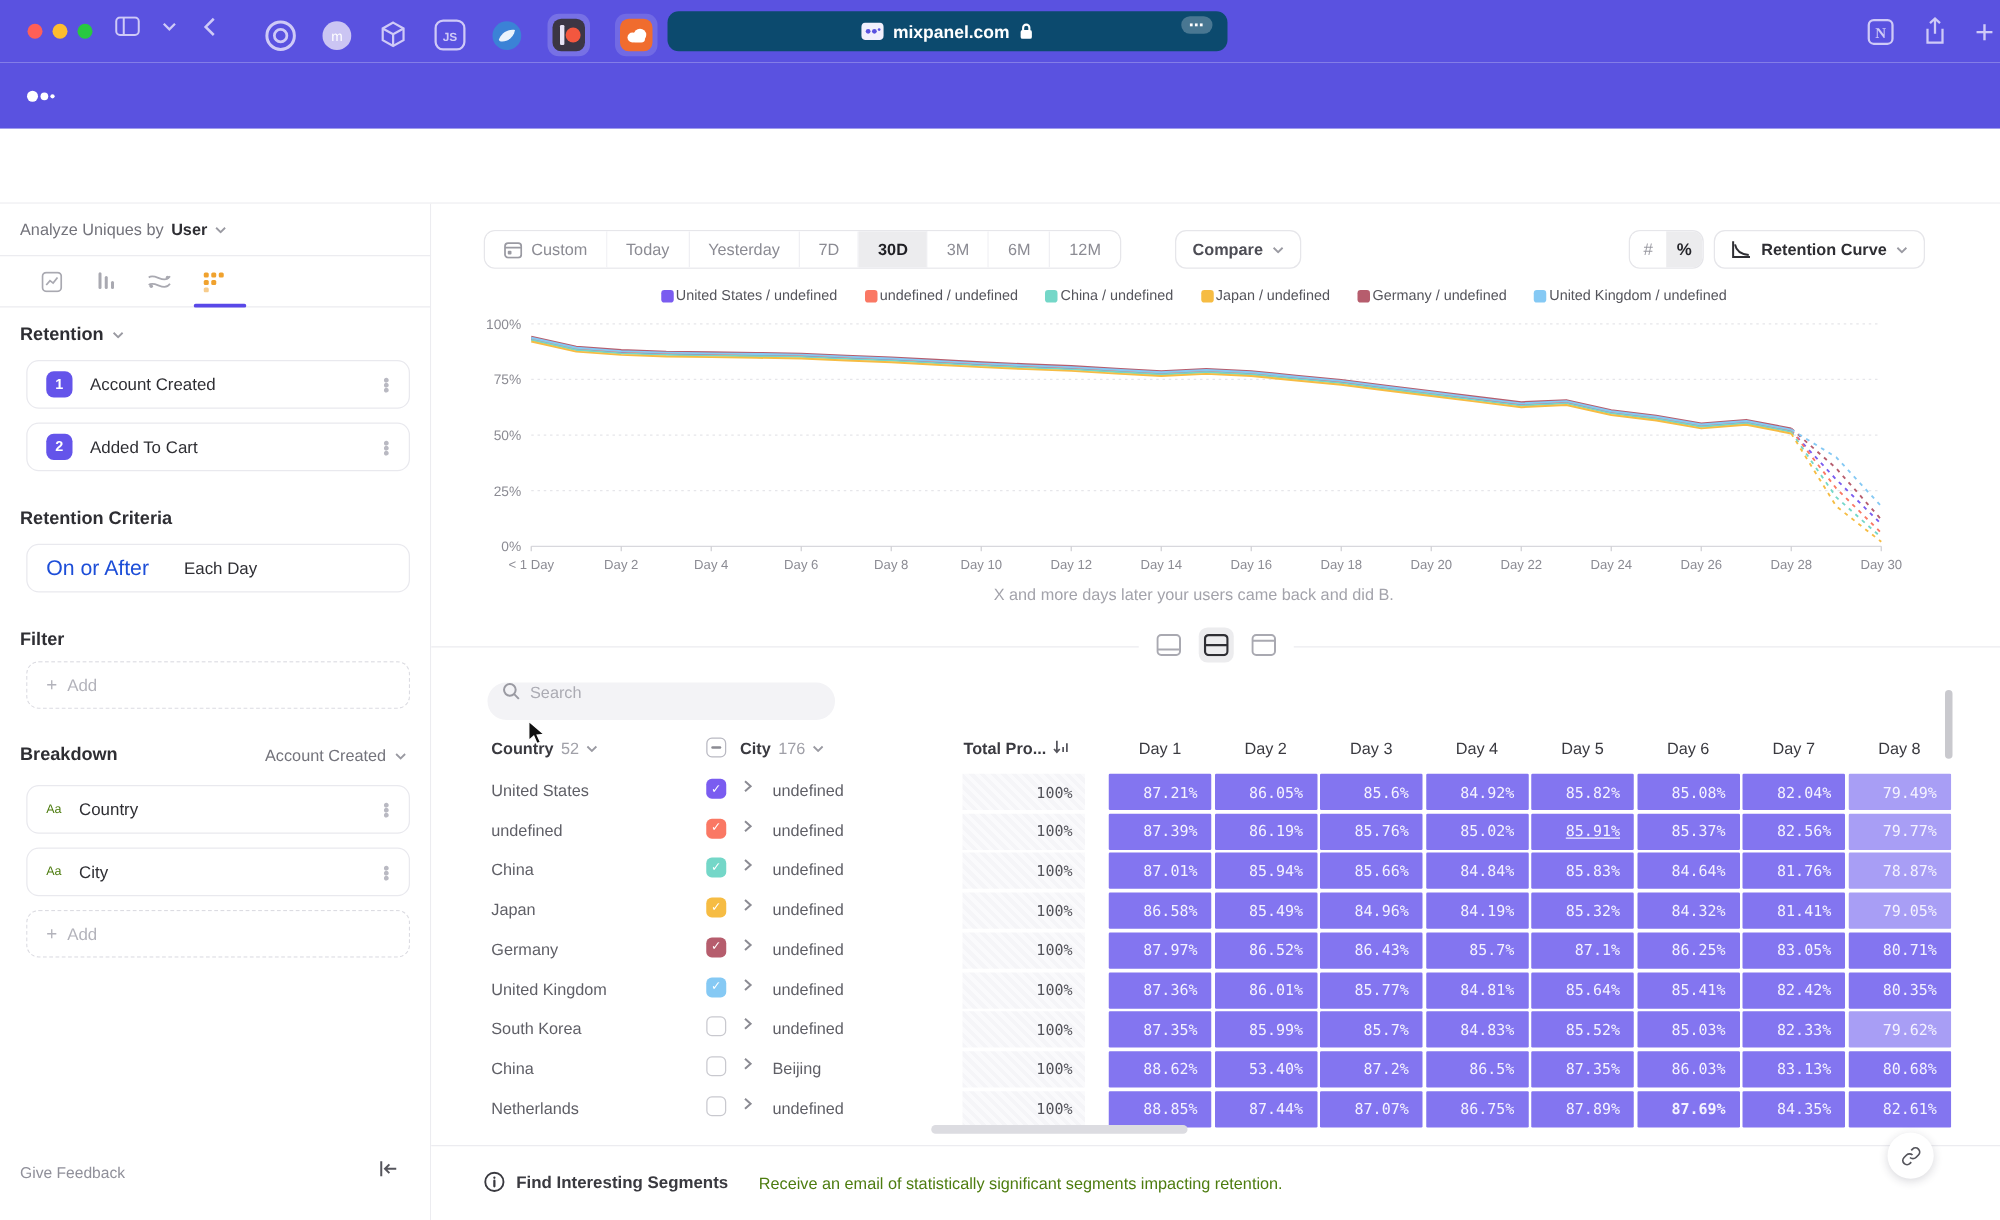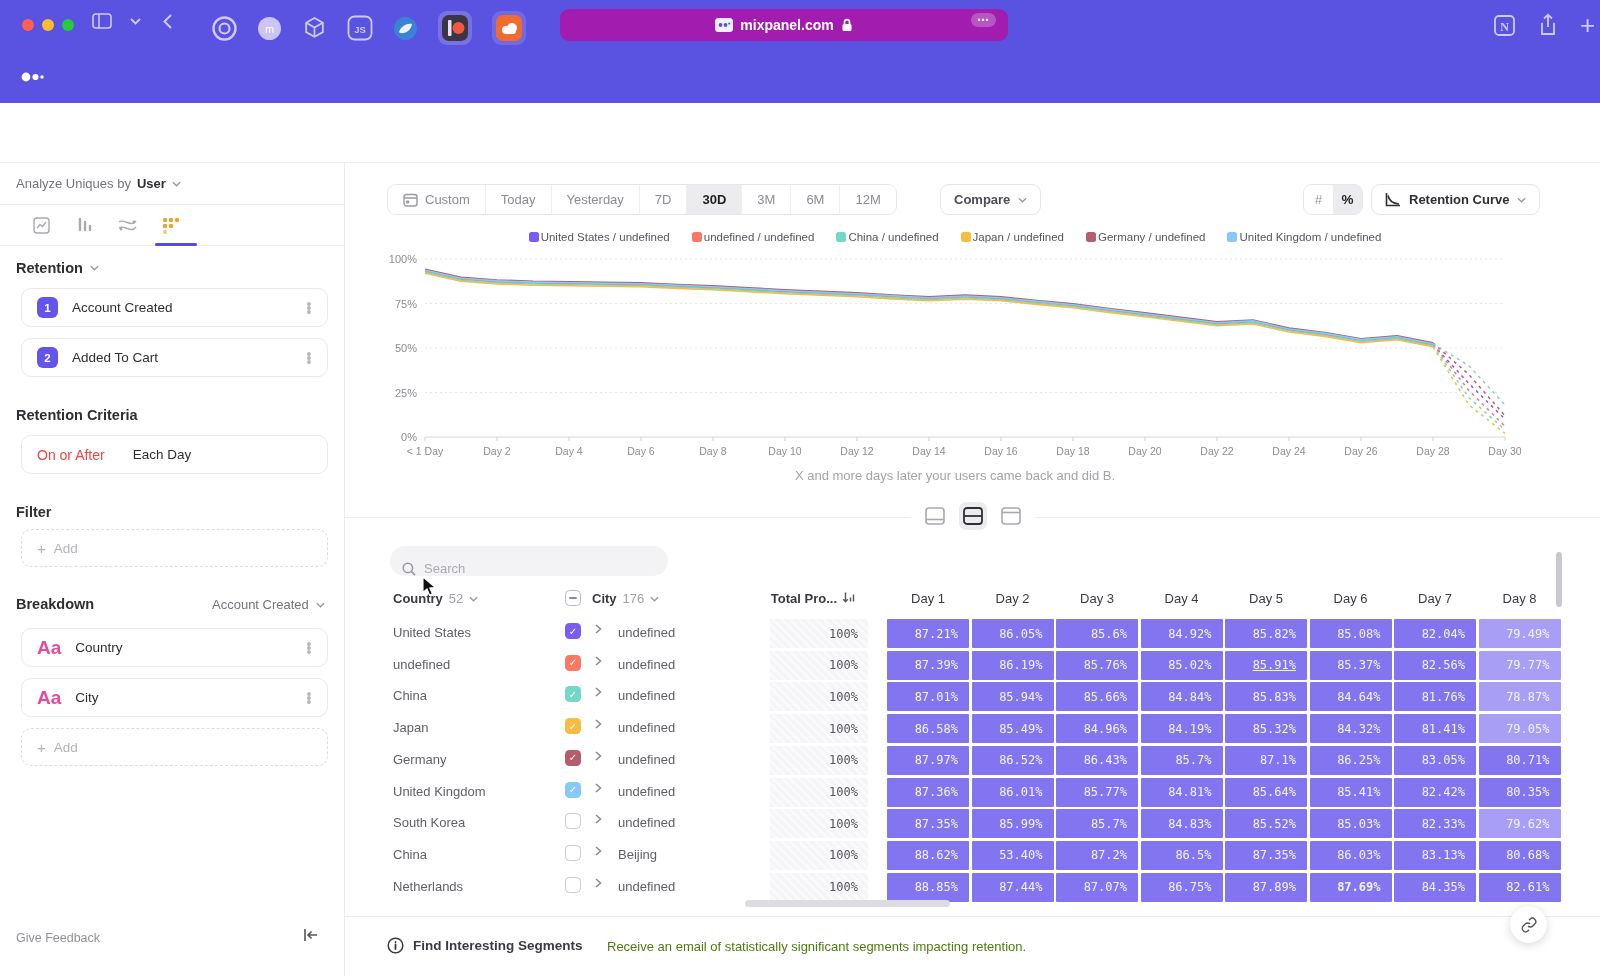--- a/index.html
+++ b/index.html
@@ -5,21 +5,21 @@
   * { margin:0; padding:0; box-sizing:border-box; }
   html,body { width:1600px; height:976px; overflow:hidden; }
   body { font-family:"Liberation Sans","DejaVu Sans",sans-serif; background:#fff; color:#2e2e33; }
   #page { position:relative; width:1600px; height:976px; overflow:hidden; background:#fff; }
   .abs { position:absolute; }
 
   
   #browser-bar { left:0; top:0; width:1600px; height:50px; background:#5a52e0; }
   .tl { width:12px; height:12px; border-radius:50%; display:inline-block; }
   .chrome-ic { color:#cfcaf7; display:flex; align-items:center; justify-content:center; }
-  #url-pill { left:560px; top:9px; width:448px; height:32px; background:#a21caf; border-radius:9px;
+  #url-pill { left:534px; top:9px; width:448px; height:32px; background:#0c4a6e; border-radius:9px;
     display:flex; align-items:center; justify-content:center; gap:7px; color:#fff; font-size:14px; font-weight:700; }
   .ext-row { display:flex; align-items:center; gap:18px; }
 
   
   #app-nav { left:0; top:50px; width:1600px; height:53px; background:#5a52e0; }
   .nav-item { color:#eceafd; font-size:13.5px; font-weight:600; display:flex; align-items:center; gap:6px; }
   #nav-search { left:563px; top:58px; width:437px; height:36px; border:1px solid rgba(255,255,255,.5);
     background:rgba(255,255,255,.12); border-radius:9px; display:flex; align-items:center; justify-content:center;
     gap:9px; color:rgba(255,255,255,.92); font-size:13.5px; }
   .nav-right-ic { color:#e2dffb; }
@@ -38,21 +38,21 @@
   .sb-heading { font-size:14.5px; font-weight:700; color:#2e2e33; display:flex; align-items:center; gap:7px; }
   .sb-label-grey { font-size:13px; color:#73737b; }
   .card { left:21px; width:307px; height:39px; border:1px solid #e9e9ee; border-radius:10px; background:#fff;
     display:flex; align-items:center; padding:0 12px 0 15px; gap:14px; }
   .step-badge { width:21px; height:21px; border-radius:6px; background:#6454ea; color:#fff; font-size:11.5px;
     font-weight:700; display:flex; align-items:center; justify-content:center; }
   .card-label { font-size:13.5px; color:#2e2e33; flex:1; }
   .kebab { color:#b9b9c2; font-size:14px; letter-spacing:0; line-height:4px; width:12px; text-align:center; }
   .add-dashed { left:21px; width:307px; height:38px; border:1.5px dashed #dcdce2; border-radius:10px;
     display:flex; align-items:center; padding-left:15px; gap:8px; color:#b3b3bb; font-size:13.5px; background:#fff; }
-  .aa-badge { color:#ec4899; font-size:19px; font-weight:700; }
+  .aa-badge { color:#4d7c0f; font-size:10px; font-weight:400; }
   .chev { color:#9a9aa2; }
   .tab-underline { background:#5948e8; height:3px; border-radius:2px; }
 
   
   #main { left:345px; top:163px; width:1255px; height:813px; background:#fff; }
   #range-group { left:42px; top:21px; height:31px; border:1px solid #e6e6ea; border-radius:9px; display:flex;
     overflow:hidden; background:#fff; }
   .range-btn { display:flex; align-items:center; gap:7px; padding:0 15px; font-size:13px; color:#8b8b93;
     border-right:1px solid #efeff3; background:#fff; }
   .range-btn:last-child { border-right:none; }
@@ -70,21 +70,21 @@
   #chart-box { left:40px; top:88px; width:1140px; height:212px; }
   #chart-caption { left:40px; top:305px; width:1140px; text-align:center; font-size:13px; color:#a3a3ab; }
 
   #layout-divider { left:0px; top:354px; width:1255px; height:1px; background:#ececf0; }
   #layout-toggles { left:0; top:339px; width:1255px; display:flex; justify-content:center; }
   .lt-wrap { background:#fff; padding:0 10px; display:flex; gap:10px; align-items:center; }
   .lt-btn { width:28px; height:28px; border-radius:7px; display:flex; align-items:center; justify-content:center; color:#a9a9b1; }
   .lt-btn.sel { background:#ececee; color:#2e2e33; }
 
   #table-search { left:45px; top:383px; width:278px; height:30px; background:#f3f3f6; border-radius:15px;
-    display:flex; align-items:flex-end; gap:8px; padding:0 12px; }
+    display:flex; align-items:flex-start; gap:8px; padding:0 12px; }
   #table-search input { border:none; outline:none; background:transparent; font-size:13px; color:#55555c;
     font-family:inherit; width:210px; }
   #table-search input::placeholder { color:#ababb3; }
 
   #table-wrap { left:35px; top:420px; width:1181px; height:320px; overflow:hidden; }
   .th-row { position:absolute; left:0; top:0; width:1181px; height:34px; font-size:13px; color:#3a3a40; }
   .th-grey { color:#a0a0a8; }
   .t-row { position:absolute; left:0; width:1181px; height:31px; font-size:13px; color:#5f5f66; }
   .cell-country { position:absolute; left:13px; top:7px; }
   .cbox { position:absolute; left:185px; top:5px; width:16px; height:16px; border-radius:4.5px; border:1.5px solid #c9c9cf;
@@ -370,21 +370,21 @@
         <div class="abs card" style="top: 175px;">
           <span class="step-badge">2</span>
           <span class="card-label">Added To Cart</span>
           <span class="kebab">•<br>•<br>•</span>
         </div>
       </div>
     <div class="abs sb-heading" style="left:16px;top:244px;">
         <span>Retention Criteria</span>
       </div>
     <div class="abs card" style="top:272px;">
-      <span style="font-size:14px;color:#ef4444;">On or After</span>
+      <span style="font-size:17px;color:#1d4ed8;">On or After</span>
       <span style="font-size:13.5px;color:#2e2e33;margin-left:14px;">Each Day</span>
     </div>
     <div class="abs sb-heading" style="left:16px;top:341px;">
         <span>Filter</span>
       </div>
     <div class="abs add-dashed" style="top:366px;">
       <span style="font-size:15px;">+</span>
       <span>Add</span>
     </div>
     <div class="abs sb-heading" style="left:16px;top:433px;">

